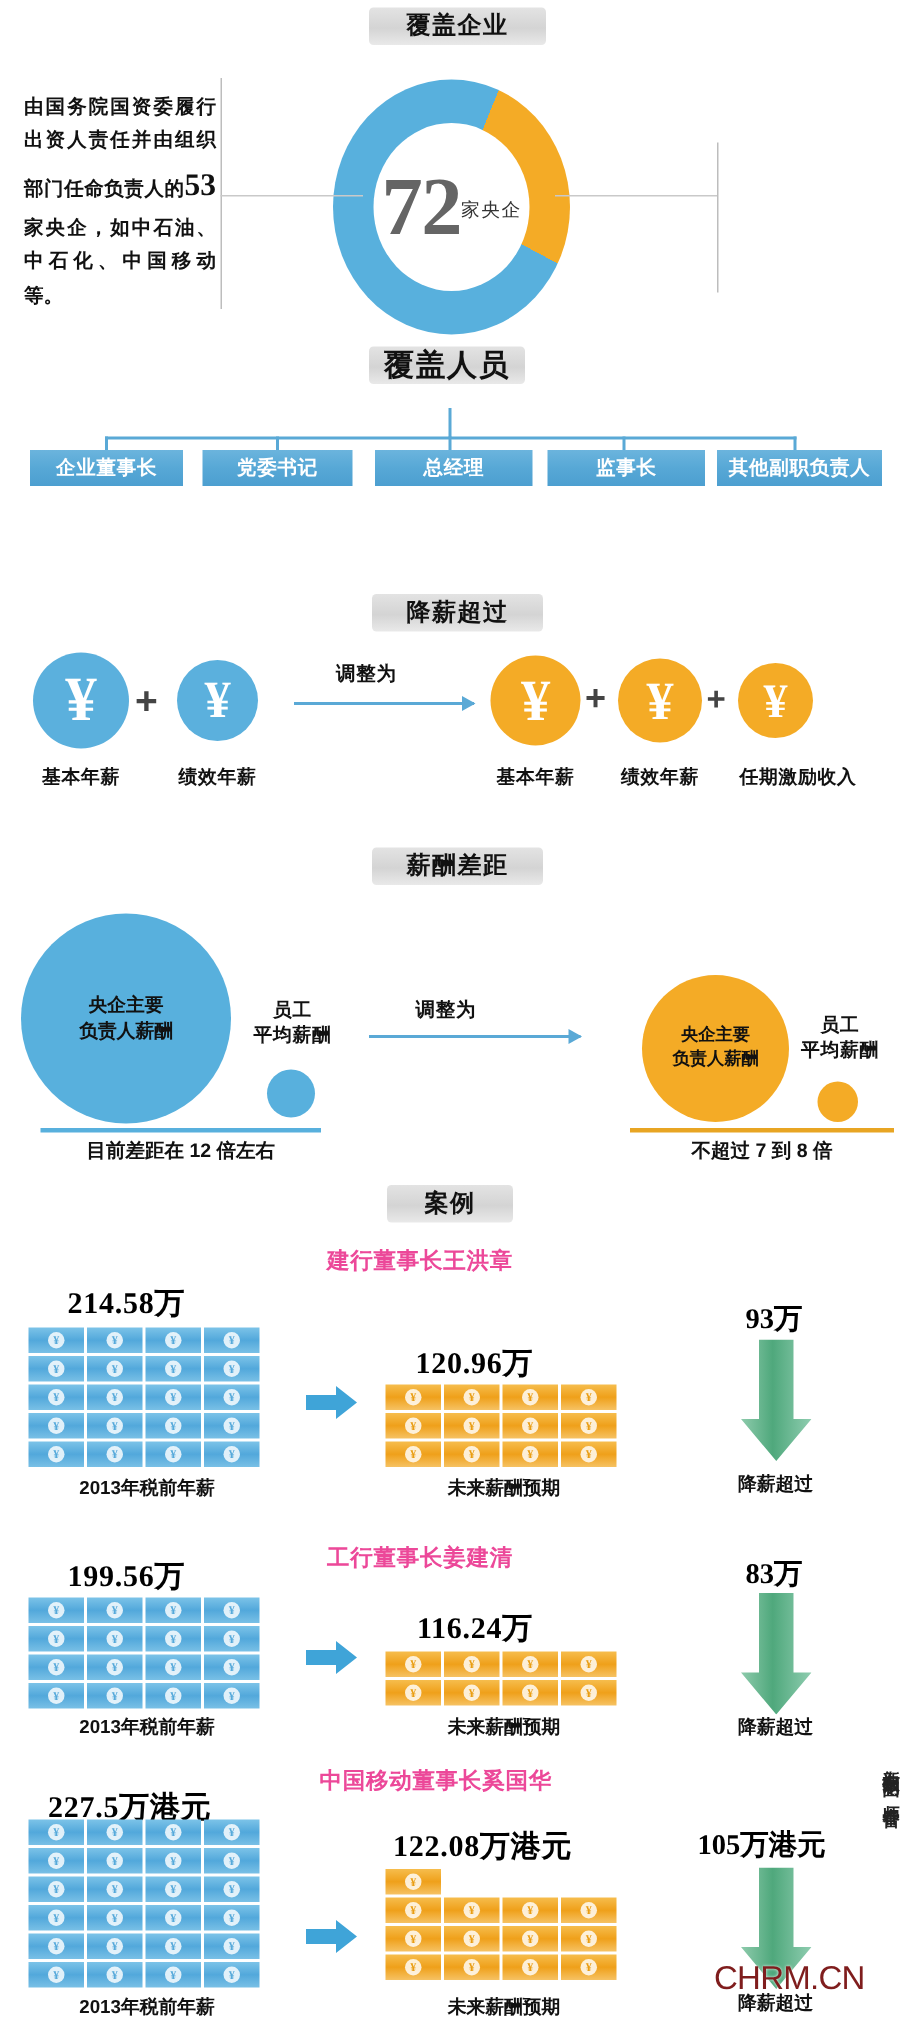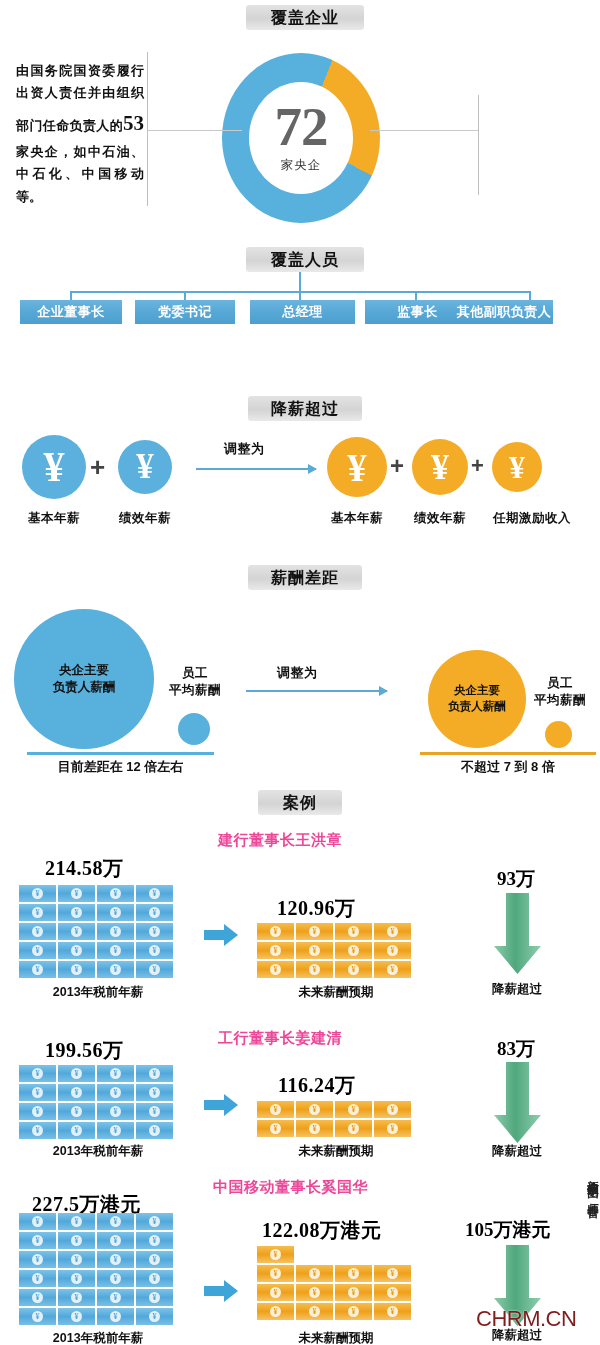--- a/index.html
+++ b/index.html
@@ -23,21 +23,21 @@
     line-height: 1;
     display: flex; align-items: center; justify-content: center;
   }
 
   
   .donut-wrap { position: absolute; left: 222px; top: 53px; width: 158px; height: 170px; }
   .donut { position: absolute; inset: 0; border-radius: 50%; }
   .donut-hole {
     position: absolute; left: 27px; top: 29px; right: 27px; bottom: 29px;
     background: #fff; border-radius: 50%;
-    display: flex; flex-direction: column; align-items: center; justify-content: center;
+    display: flex; flex-direction: row; align-items: center; justify-content: center;
   }
   .donut-num {
     font-family: "Liberation Serif", "DejaVu Serif", serif;
     font-size: 55px; font-weight: bold; color: #656565; line-height: 0.92;
     letter-spacing: -1px;
   }
   .donut-sub { font-size: 12.5px; color: #333; margin-top: 4px; letter-spacing: 1px; }
 
   .side-note {
     position: absolute;
@@ -187,35 +187,35 @@
   <div class="hrule" style="left:147px;top:130px;width:95px;"></div>
 
   <div class="side-note" style="left:16px;top:60px;width:128px;text-align:justify;">
     <span>由国务院国资委履行出资人责任并由组织部门任命负责人的</span><span class="big">53</span><span>家央企，如中石油、中石化、中国移动等。</span>
   </div>
 
   <div class="vrule" style="left:478px;top:95px;height:100px;"></div>
   <div class="hrule" style="left:370px;top:130px;width:108px;"></div>
 
 
-  <div class="badge" style="left:246px;top:247px;width:118px;height:25px;font-size:16px;">覆盖人员</div>
+  <div class="badge" style="left:246px;top:231px;width:104px;height:25px;font-size:20px;">覆盖人员</div>
 
   <div class="org-line" style="left:299px;top:272px;width:2px;height:20px;"></div>
   <div class="org-line" style="left:70px;top:291px;width:461px;height:2px;"></div>
   <div class="org-line" style="left:70px;top:291px;width:2px;height:9px;"></div>
   <div class="org-line" style="left:184px;top:291px;width:2px;height:9px;"></div>
   <div class="org-line" style="left:299px;top:291px;width:2px;height:9px;"></div>
   <div class="org-line" style="left:415px;top:291px;width:2px;height:9px;"></div>
   <div class="org-line" style="left:529px;top:291px;width:2px;height:9px;"></div>
 
   <div class="orgbox" style="left:20px;top:300px;width:102px;">企业董事长</div>
   <div class="orgbox" style="left:135px;top:300px;width:100px;">党委书记</div>
   <div class="orgbox" style="left:250px;top:300px;width:105px;">总经理</div>
   <div class="orgbox" style="left:365px;top:300px;width:105px;">监事长</div>
-  <div class="orgbox" style="left:455px;top:300px;width:98px;">其他副职负责人</div>
+  <div class="orgbox" style="left:478px;top:300px;width:110px;">其他副职负责人</div>
 
   <div class="badge" style="left:248px;top:396px;width:114px;height:25px;font-size:16px;">降薪超过</div>
 
   <div class="coin blue" style="left:22px;top:435px;width:64px;height:64px;font-size:42px;">¥</div>
   <div class="plus" style="left:90px;top:452px;font-size:26px;">+</div>
   <div class="coin blue" style="left:118px;top:440px;width:54px;height:54px;font-size:35px;">¥</div>
 
   <div class="caplabel" style="left:14px;top:510px;width:80px;">基本年薪</div>
   <div class="caplabel" style="left:105px;top:510px;width:80px;">绩效年薪</div>
 

